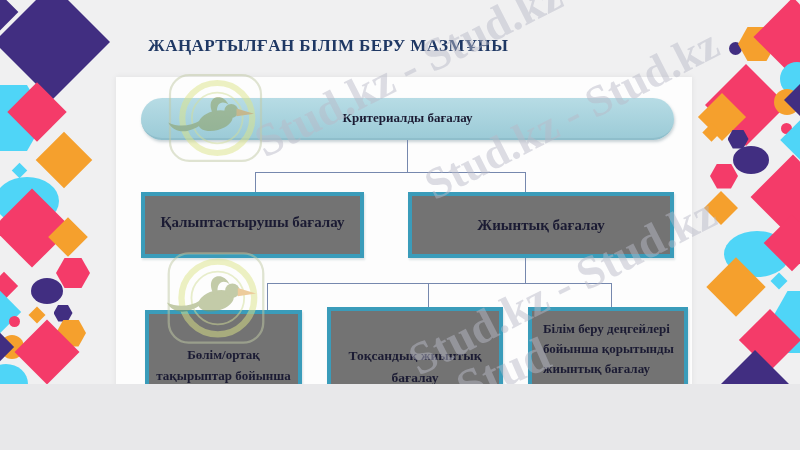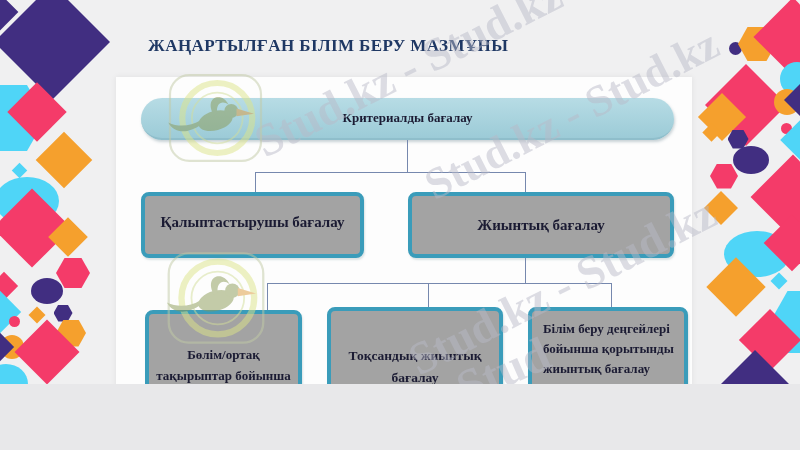--- a/index.html
+++ b/index.html
@@ -29,22 +29,22 @@
     display:flex;flex-direction:column;align-items:center;
     text-align:center;font-weight:bold;color:#1b1b33;
   }
   .root-node{
     left:141px;top:98px;width:533px;height:42px;
     background:linear-gradient(180deg,var(--root-fill-top,#b7dce5) 0%,var(--root-fill-bottom,#9ccbd7) 100%);
     border-bottom:2px solid #8fbecb;justify-content:center;
     font-size:13px;box-shadow:1px 2px 3px rgba(100,130,140,.35);border-radius:21px;
   }
   .tealbox{
-    background:#a3a3a3;border:4px solid var(--box-border,#3a9cba);
-    border-radius:8px;box-shadow:1px 2px 2px rgba(120,150,160,.25);
+    background:#737373;border:4px solid var(--box-border,#3a9cba);
+    border-radius:0;box-shadow:1px 2px 2px rgba(120,150,160,.25);
   }
   .l2a{left:141px;top:192px;width:223px;height:66px;justify-content:center;font-size:15px;padding-bottom:6px;}
   .l2b{left:408px;top:192px;width:266px;height:66px;justify-content:center;font-size:15px;padding-bottom:0;}
   .l3a{left:145px;top:310px;width:157px;height:114px;font-size:13px;line-height:1.6;padding:18px 6px 0 6px;justify-content:center;}
   .l3b{left:327px;top:307px;width:176px;height:116px;font-size:13.5px;line-height:1.6;padding:34px 10px 0 10px;}
   .l3c{left:528px;top:307px;width:160px;height:117px;font-size:13px;line-height:1.55;
        align-items:flex-start;text-align:left;padding:8px 8px 0 11px;}
   .conn{position:absolute;background:var(--connector,#7688ae);z-index:3;}
 
   .wm-layer{position:absolute;inset:0;z-index:5;pointer-events:none;}

